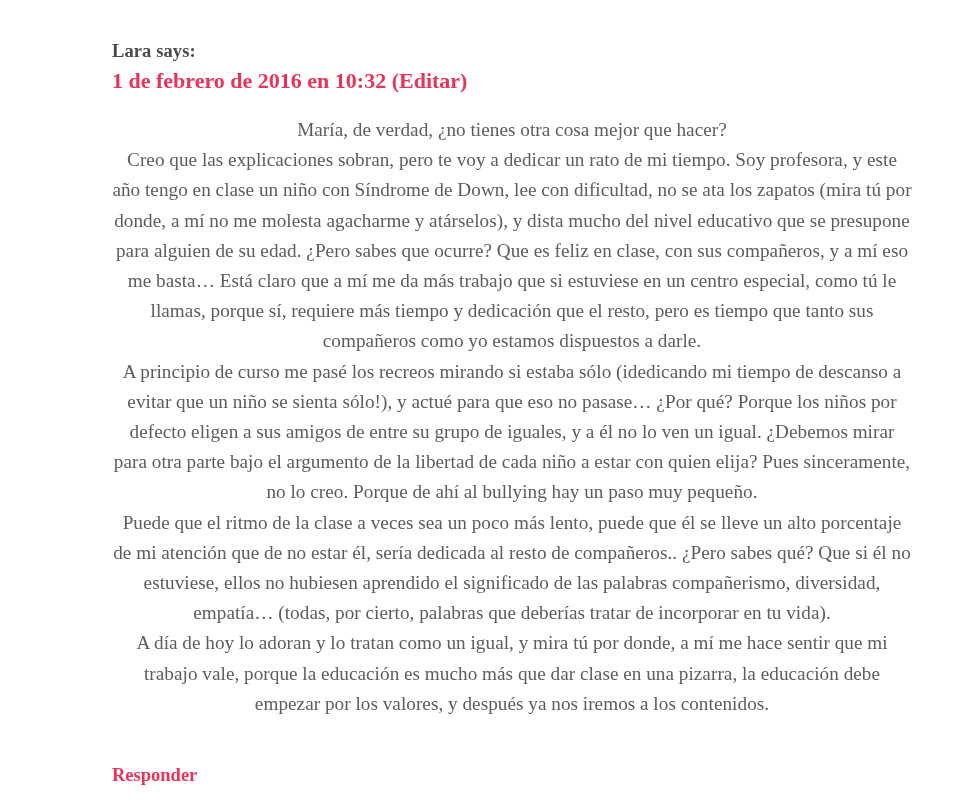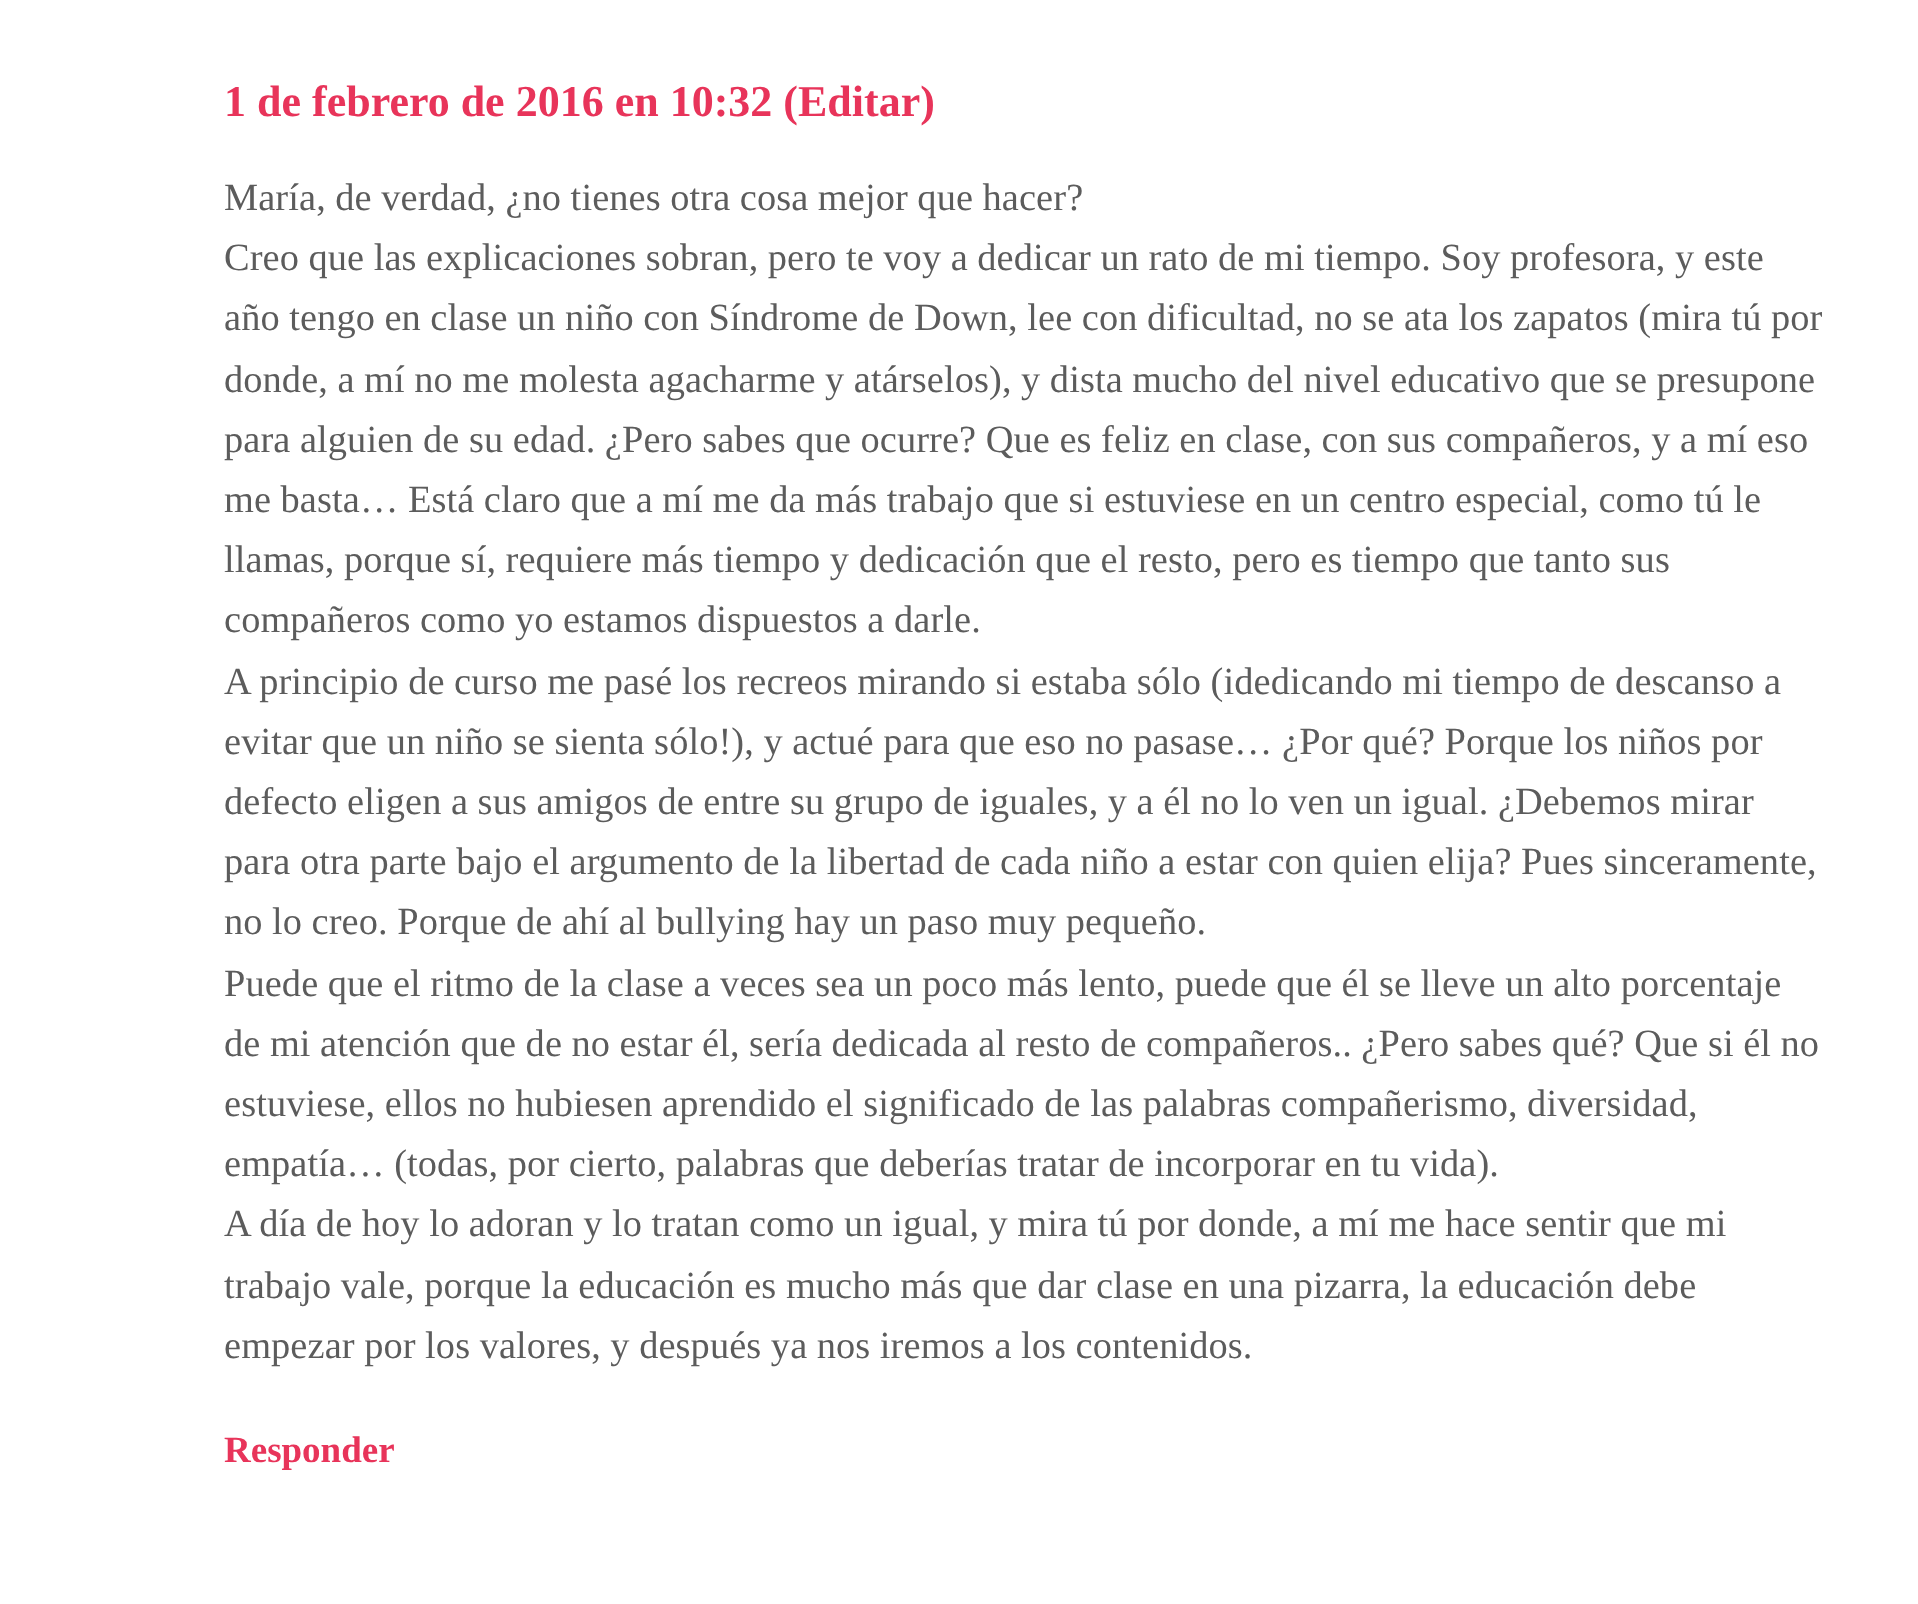--- a/index.html
+++ b/index.html
@@ -42,40 +42,41 @@
     color: #e8345a;
     text-decoration: none;
   }
 
   .comment-body {
     font-size: 19.2px;
     color: #5c5c5c;
     line-height: 30.2px;
     letter-spacing: 0.05px;
     margin: 0;
-    text-align: left;
+    text-align: center;
     word-spacing: -0.1px;
   }
 
   .comment-reply {
-    margin-top: 24px;
+    margin-top: 43px;
     font-size: 18.5px;
     font-weight: bold;
     line-height: 26px;
   }
   .comment-reply a {
     color: #e8345a;
     text-decoration: none;
   }
 </style>
 </head>
 <body style="background: rgb(255, 255, 255);">
 
 <article class="comment">
 
+  <div class="comment-author" style="color: rgb(74, 74, 74);">Lara says:</div>
 
   <div class="comment-meta">
     <a href="#" style="color: rgb(232, 52, 90);">1 de febrero de 2016 en 10:32</a><span style="color: rgb(232, 52, 90);"> </span><a href="#" style="color: rgb(232, 52, 90);">(Editar)</a>
   </div>
 
   <div class="comment-body" style="color: rgb(92, 92, 92);"><span>María, de verdad, ¿no tienes otra cosa mejor que hacer?</span><br><span>Creo que las explicaciones sobran, pero te voy a dedicar un rato de mi tiempo. Soy profesora, y este año tengo en clase un niño con Síndrome de Down, lee con dificultad, no se ata los zapatos (mira tú por donde, a mí no me molesta agacharme y atárselos), y dista mucho del nivel educativo que se presupone para alguien de su edad. ¿Pero sabes que ocurre? Que es feliz en clase, con sus compañeros, y a mí eso me basta… Está claro que a mí me da más trabajo que si estuviese en un centro especial, como tú le llamas, porque sí, requiere más tiempo y dedicación que el resto, pero es tiempo que tanto sus compañeros como yo estamos dispuestos a darle.</span><br><span>A principio de curso me pasé los recreos mirando si estaba sólo (idedicando mi tiempo de descanso a evitar que un niño se sienta sólo!), y actué para que eso no pasase… ¿Por qué? Porque los niños por defecto eligen a sus amigos de entre su grupo de iguales, y a él no lo ven un igual. ¿Debemos mirar para otra parte bajo el argumento de la libertad de cada niño a estar con quien elija? Pues sinceramente, no lo creo. Porque de ahí al bullying hay un paso muy pequeño.</span><br><span>Puede que el ritmo de la clase a veces sea un poco más lento, puede que él se lleve un alto porcentaje de mi atención que de no estar él, sería dedicada al resto de compañeros.. ¿Pero sabes qué? Que si él no estuviese, ellos no hubiesen aprendido el significado de las palabras compañerismo, diversidad, empatía… (todas, por cierto, palabras que deberías tratar de incorporar en tu vida).</span><br><span>A día de hoy lo adoran y lo tratan como un igual, y mira tú por donde, a mí me hace sentir que mi trabajo vale, porque la educación es mucho más que dar clase en una pizarra, la educación debe empezar por los valores, y después ya nos iremos a los contenidos.</span></div>
 
   <div class="comment-reply">
     <a href="#" style="color: rgb(232, 52, 90);">Responder</a>
   </div>

